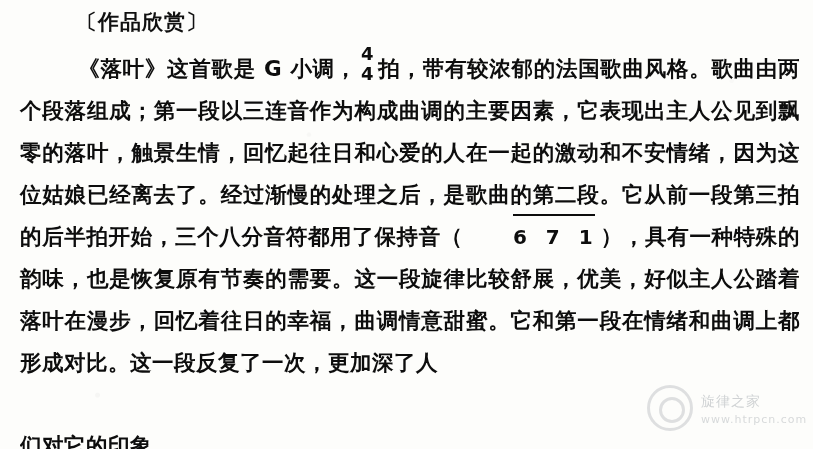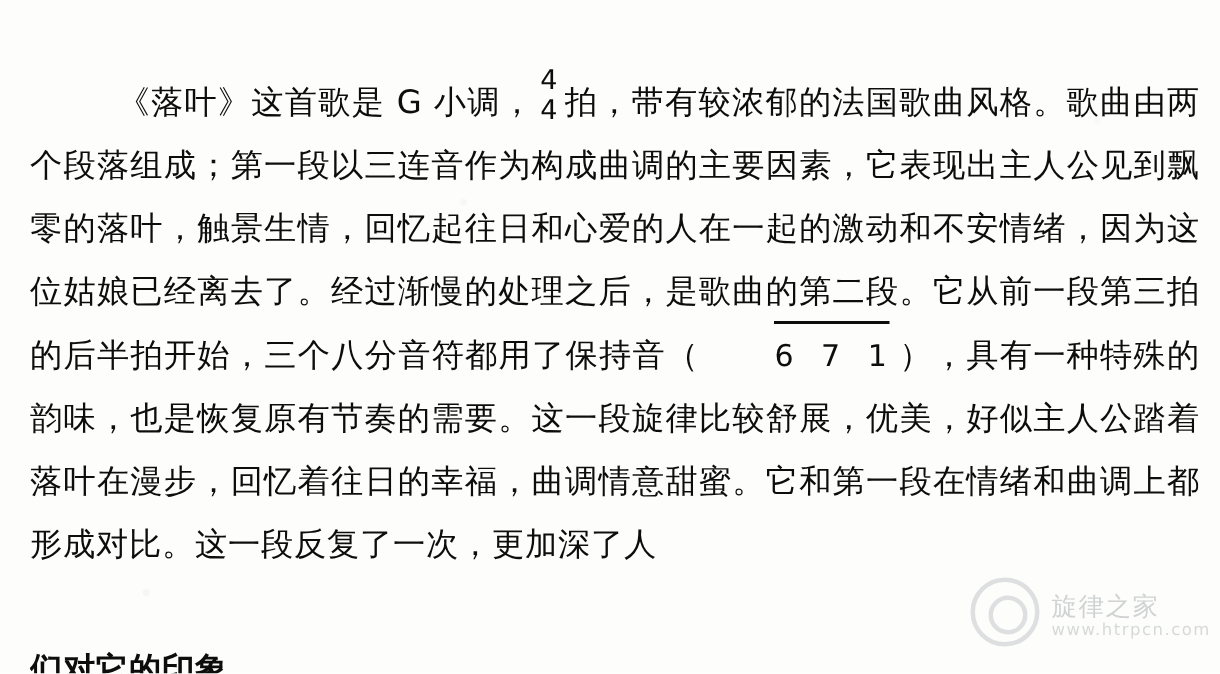--- a/index.html
+++ b/index.html
@@ -41,21 +41,21 @@
     letter-spacing: 1px;
     color: #101010;
     font-family: "DejaVu Sans", sans-serif;
   }
   .body-text {
     position: absolute;
     left: 20px;
     top: 48px;
     width: 780px;
     font-size: 21.5px;
-    font-weight: normal;
+    font-weight: bold;
     line-height: 42px;
     color: #0d0d0d;
     text-align: justify;
     text-justify: inter-ideograph;
     letter-spacing: 0.5px;
   }
   .indent {
     display: inline-block;
     width: 58px;
   }
@@ -122,21 +122,21 @@
     top: 9px;
     width: 20px;
     height: 20px;
     border-radius: 50%;
     border: 3px solid #b9bcc0;
   }
   .wm-text {
     position: absolute;
     left: 62px;
     top: 10px;
-    font-size: 17px;
+    font-size: 14px;
     color: #9aa0a6;
     font-family: "DejaVu Sans", sans-serif;
     letter-spacing: 1px;
   }
   .wm-sub {
     position: absolute;
     left: 62px;
     top: 30px;
     font-size: 11px;
     color: #a9aeb3;
@@ -155,20 +155,21 @@
     height: 22px;
     overflow: hidden;
   }
 </style>
 </head>
 <body>
 
 <div class="page">
   <div class="paper-noise"></div>
 
+  <div class="heading">〔作品欣赏〕</div>
 
   <div class="body-text">
     <span class="indent"></span><span>《落叶》这首歌是 G 小调，</span><span class="frac"><span class="num">4</span><span class="den">4</span></span><span>拍，带有较浓郁的法国歌曲风格。歌曲由两个段落组成；第一段以三连音作为构成曲调的主要因素，它表现出主人公见到飘零的落叶，触景生情，回忆起往日和心爱的人在一起的激动和不安情绪，因为这位姑娘已经离去了。经过渐慢的处理之后，是歌曲的第二段。它从前一段第三拍的后半拍开始，三个八分音符都用了保持音（</span><span class="notes"><span class="bar"></span><span>6 7 1</span></span><span>），具有一种特殊的韵味，也是恢复原有节奏的需要。这一段旋律比较舒展，优美，好似主人公踏着落叶在漫步，回忆着往日的幸福，曲调情意甜蜜。它和第一段在情绪和曲调上都形成对比。这一段反复了一次，更加深了人</span>
   </div>
 
   <div class="clipped">们对它的印象。</div>
 
   <div class="watermark">
     <div class="wm-circle"></div>
     <div class="wm-text">旋律之家</div>

